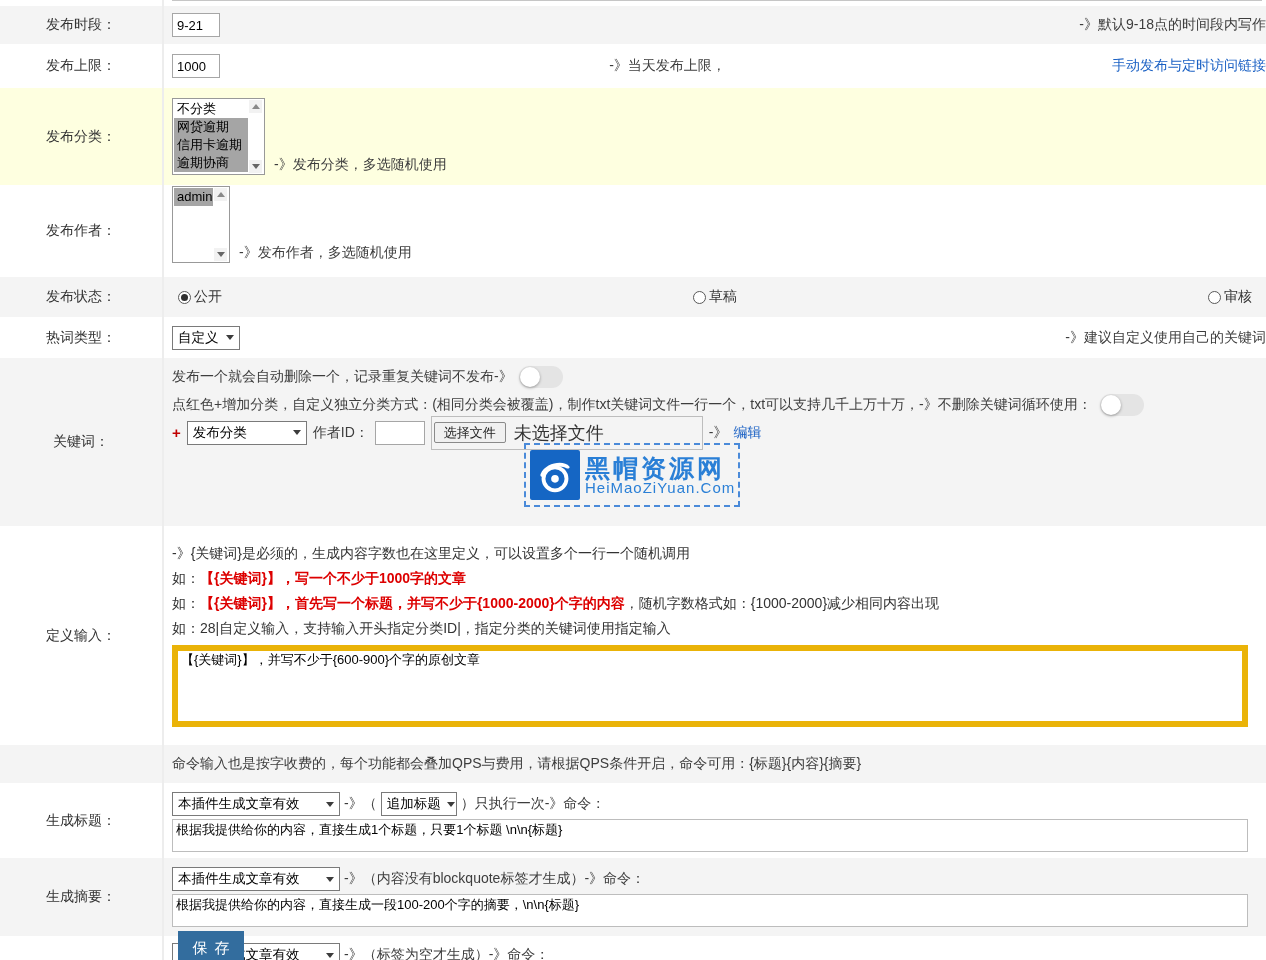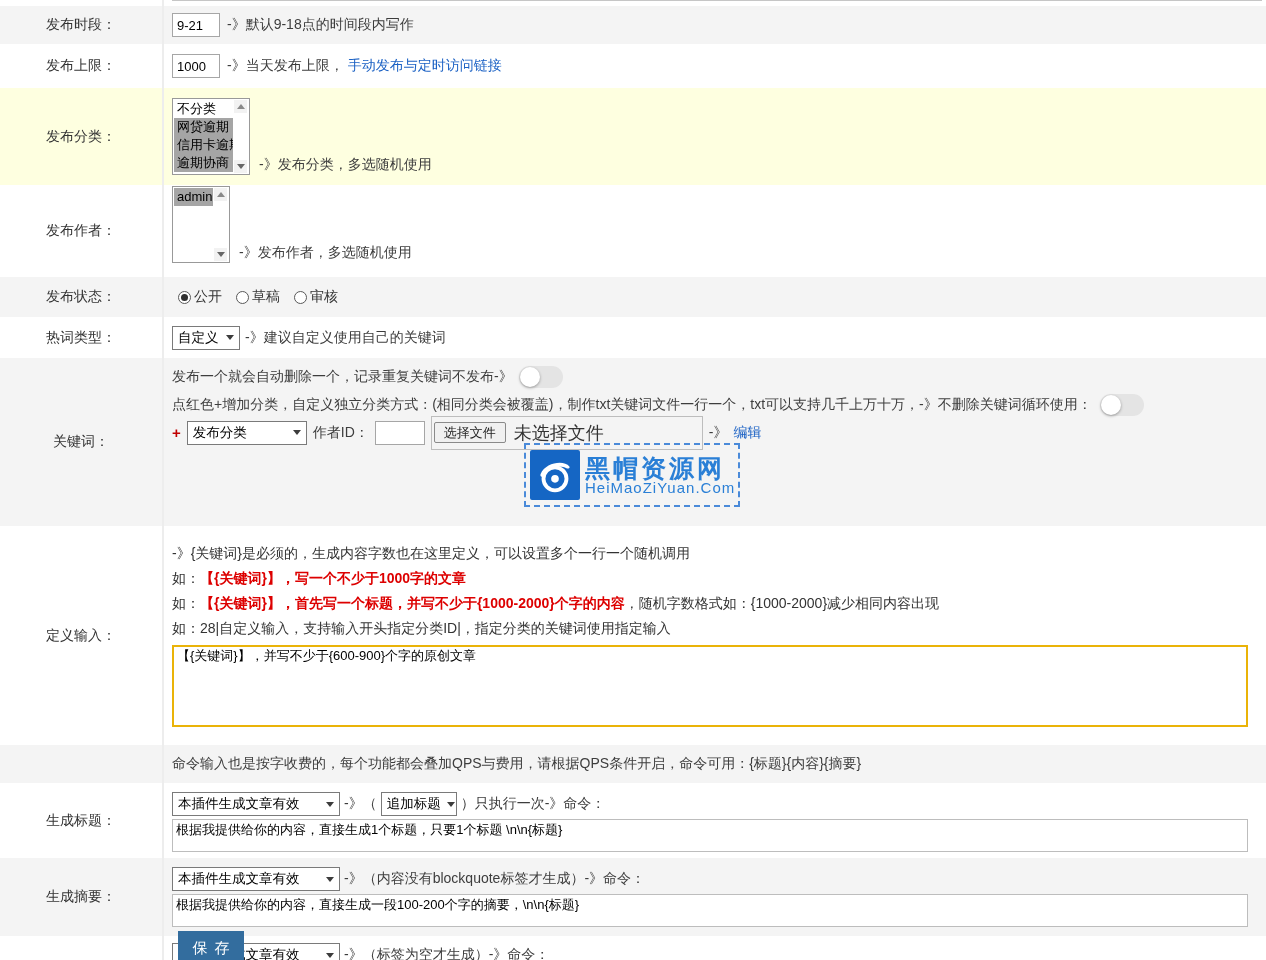--- a/index.html
+++ b/index.html
@@ -18,21 +18,21 @@
   .row.gray  { background:#f4f4f4; }
   .row.white { background:#ffffff; }
   .row.yellow{ background:#feffe0; }
   .lc {
     flex:none; width:164px;
     display:flex; align-items:center; justify-content:center;
     border-right:2px solid #ededed;
     color:#333;
   }
   .cc { flex:1; min-width:0; }
-  .hrow { display:flex; align-items:center; gap:7px; padding-left:8px; }
+  .hrow { display:flex; align-items:center; gap:7px; padding-left:8px;justify-content:space-between; }
 
   .ti {
     height:24px; border:1px solid #a6a6a6; background:#fff;
     font:13px "Liberation Sans", sans-serif; padding:0 4px; color:#000;
   }
   .w48 { width:48px; }
   .w50 { width:50px; }
   .hint { color:#3d3d3d; }
   .link { color:#1b61c4; text-decoration:none; cursor:pointer; }
 
@@ -64,21 +64,21 @@
   
   .toggle { position:relative; display:inline-block; width:44px; height:22px; border-radius:11px; background:#e4e4e4; vertical-align:middle; cursor:pointer; flex:none; }
   .toggle .knob { position:absolute; left:1px; top:1px; width:20px; height:20px; border-radius:50%; background:#fff; box-shadow:0 1px 3px rgba(0,0,0,.35); }
 
   textarea {
     display:block; resize:none; background:#fff; color:#000;
     font-family:"Liberation Sans","DejaVu Sans",sans-serif;
   }
   .ta-full { width:calc(100% - 10px); }
   .ta-keywords { height:80px; border:1px solid #cfcfcf; font-size:13px; line-height:15px; padding:1px 3px; margin-top:5px; }
-  .ta-define { height:82px; border:2px solid #eab308; font-size:13px; line-height:15px; padding:1px 3px; margin-top:8px; }
+  .ta-define { height:82px; border:6px solid #eab308; font-size:13px; line-height:15px; padding:1px 3px; margin-top:8px; }
   .ta-cmd { height:33px; border:1px solid #bdbdbd; font-size:13px; line-height:15px; padding:2px 3px; margin-top:3px; }
 
   
   .kw-cc { padding:8px 8px 0 8px; }
   .kw-line1 { display:flex; align-items:center; gap:6px; height:22px; }
   .kw-line3 { margin-top:5px; line-height:22px; }
   .kw-line3 .toggle { margin-left:4px; }
   .kw-line4 { margin-top:3px; display:flex; align-items:center; gap:6px; height:27px; }
   .plus { color:#c00000; font-weight:bold; font-size:15px; flex:none; }
   .filebox { display:flex; align-items:center; border:1px solid #bdbdbd; height:27px; width:272px; padding:16px 2px; flex:none; }
@@ -144,21 +144,21 @@
       <span class="hint">-》当天发布上限，</span>
       <a class="link" style="margin-left:-3px">手动发布与定时访问链接</a>
     </div>
   </div>
 
   <div class="row yellow" style="height:97px">
     <div class="lc">
         <span>发布分类：</span>
       </div>
     <div class="cc" style="display:flex;align-items:flex-end;padding:8px 8px 10px 8px;gap:9px">
-      <div class="listbox" style="width:78px;height:77px">
+      <div class="listbox" style="width:93px;height:77px">
         <div class="opts">
           <div class="opt">不分类</div>
           <div class="opt sel">网贷逾期</div>
           <div class="opt sel">信用卡逾期</div>
           <div class="opt sel">逾期协商</div>
         </div>
         <div class="sbar">
           <span class="arr up">
               <i class="tri-up"></i>
             </span>

